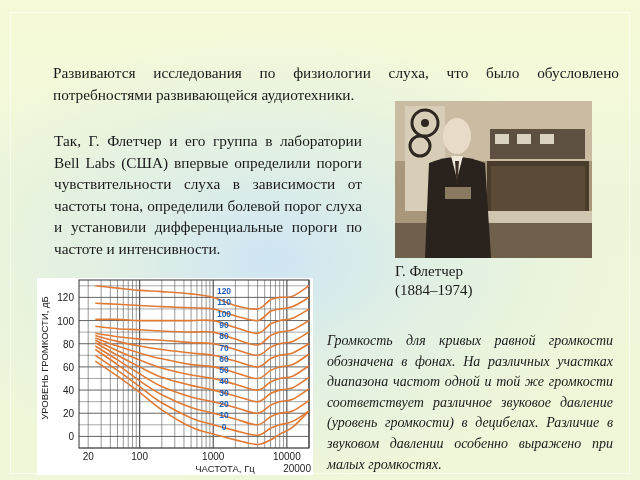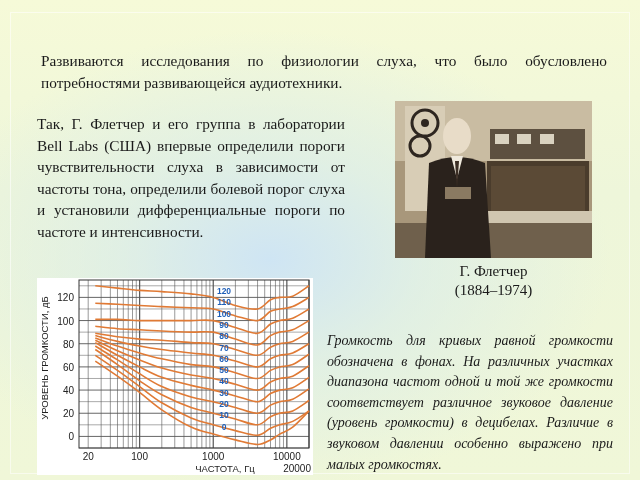--- a/index.html
+++ b/index.html
@@ -28,42 +28,42 @@
     position: absolute; left: 37px; top: 113px; width: 308px;
     font-size: 15.3px; line-height: 21.6px; text-align: justify;
   }
   .photo {
     position: absolute; left: 395px; top: 101px; width: 197px; height: 157px;
     background: linear-gradient(135deg, #b9a88a 0%, #8d7b60 40%, #5e4f3c 100%);
     overflow: hidden;
   }
   .photo svg { display: block; }
   .caption {
-    position: absolute; left: 395px; top: 262px; width: 197px; text-align: center;
+    position: absolute; left: 395px; top: 262px; width: 197px; text-align: left;
     font-size: 15px; line-height: 19px;
   }
   .chart-box {
     position: absolute; left: 37px; top: 278px; width: 276px; height: 197px;
     background: #ffffff;
   }
   .chart-box svg { display: block; }
   .italic-text {
     position: absolute; left: 327px; top: 331px; width: 286px;
     font-size: 14px; line-height: 20.6px; font-style: italic; text-align: justify;
   }
 </style>
 </head>
 <body>
 
 <div class="bg-glow"></div>
 <div class="slide-frame"></div>
 
-<p class="intro" style="margin:4px">Развиваются исследования по физиологии слуха, что было обусловлено потребностями развивающейся аудиотехники.</p>
+<p class="intro" style="margin:16px">Развиваются исследования по физиологии слуха, что было обусловлено потребностями развивающейся аудиотехники.</p>
 
-<p class="left-text" style="margin:0">Так, Г. Флетчер и его группа в лаборатории Bell Labs (США) впервые определили пороги чувствительности слуха в зависимости от частоты тона, определили болевой порог слуха и установили дифференциальные пороги по частоте и интенсивности.</p>
+<p class="left-text" style="margin:17px">Так, Г. Флетчер и его группа в лаборатории Bell Labs (США) впервые определили пороги чувствительности слуха в зависимости от частоты тона, определили болевой порог слуха и установили дифференциальные пороги по частоте и интенсивности.</p>
 
 <div class="photo" title="Портрет Г. Флетчера у аудиоаппаратуры">
   <svg width="197" height="157" viewBox="0 0 197 157">
     <rect x="0" y="0" width="197" height="157" fill="#a8977b"></rect>
     <rect x="0" y="0" width="197" height="60" fill="#c9bca2"></rect>
     <rect x="10" y="5" width="40" height="105" fill="#d8cdb6"></rect>
     <circle cx="30" cy="22" r="13" fill="none" stroke="#2e2620" stroke-width="3"></circle>
     <circle cx="30" cy="22" r="4" fill="#2e2620"></circle>
     <circle cx="25" cy="45" r="10" fill="none" stroke="#2e2620" stroke-width="3"></circle>
     <rect x="95" y="28" width="95" height="30" fill="#5d5040"></rect>

